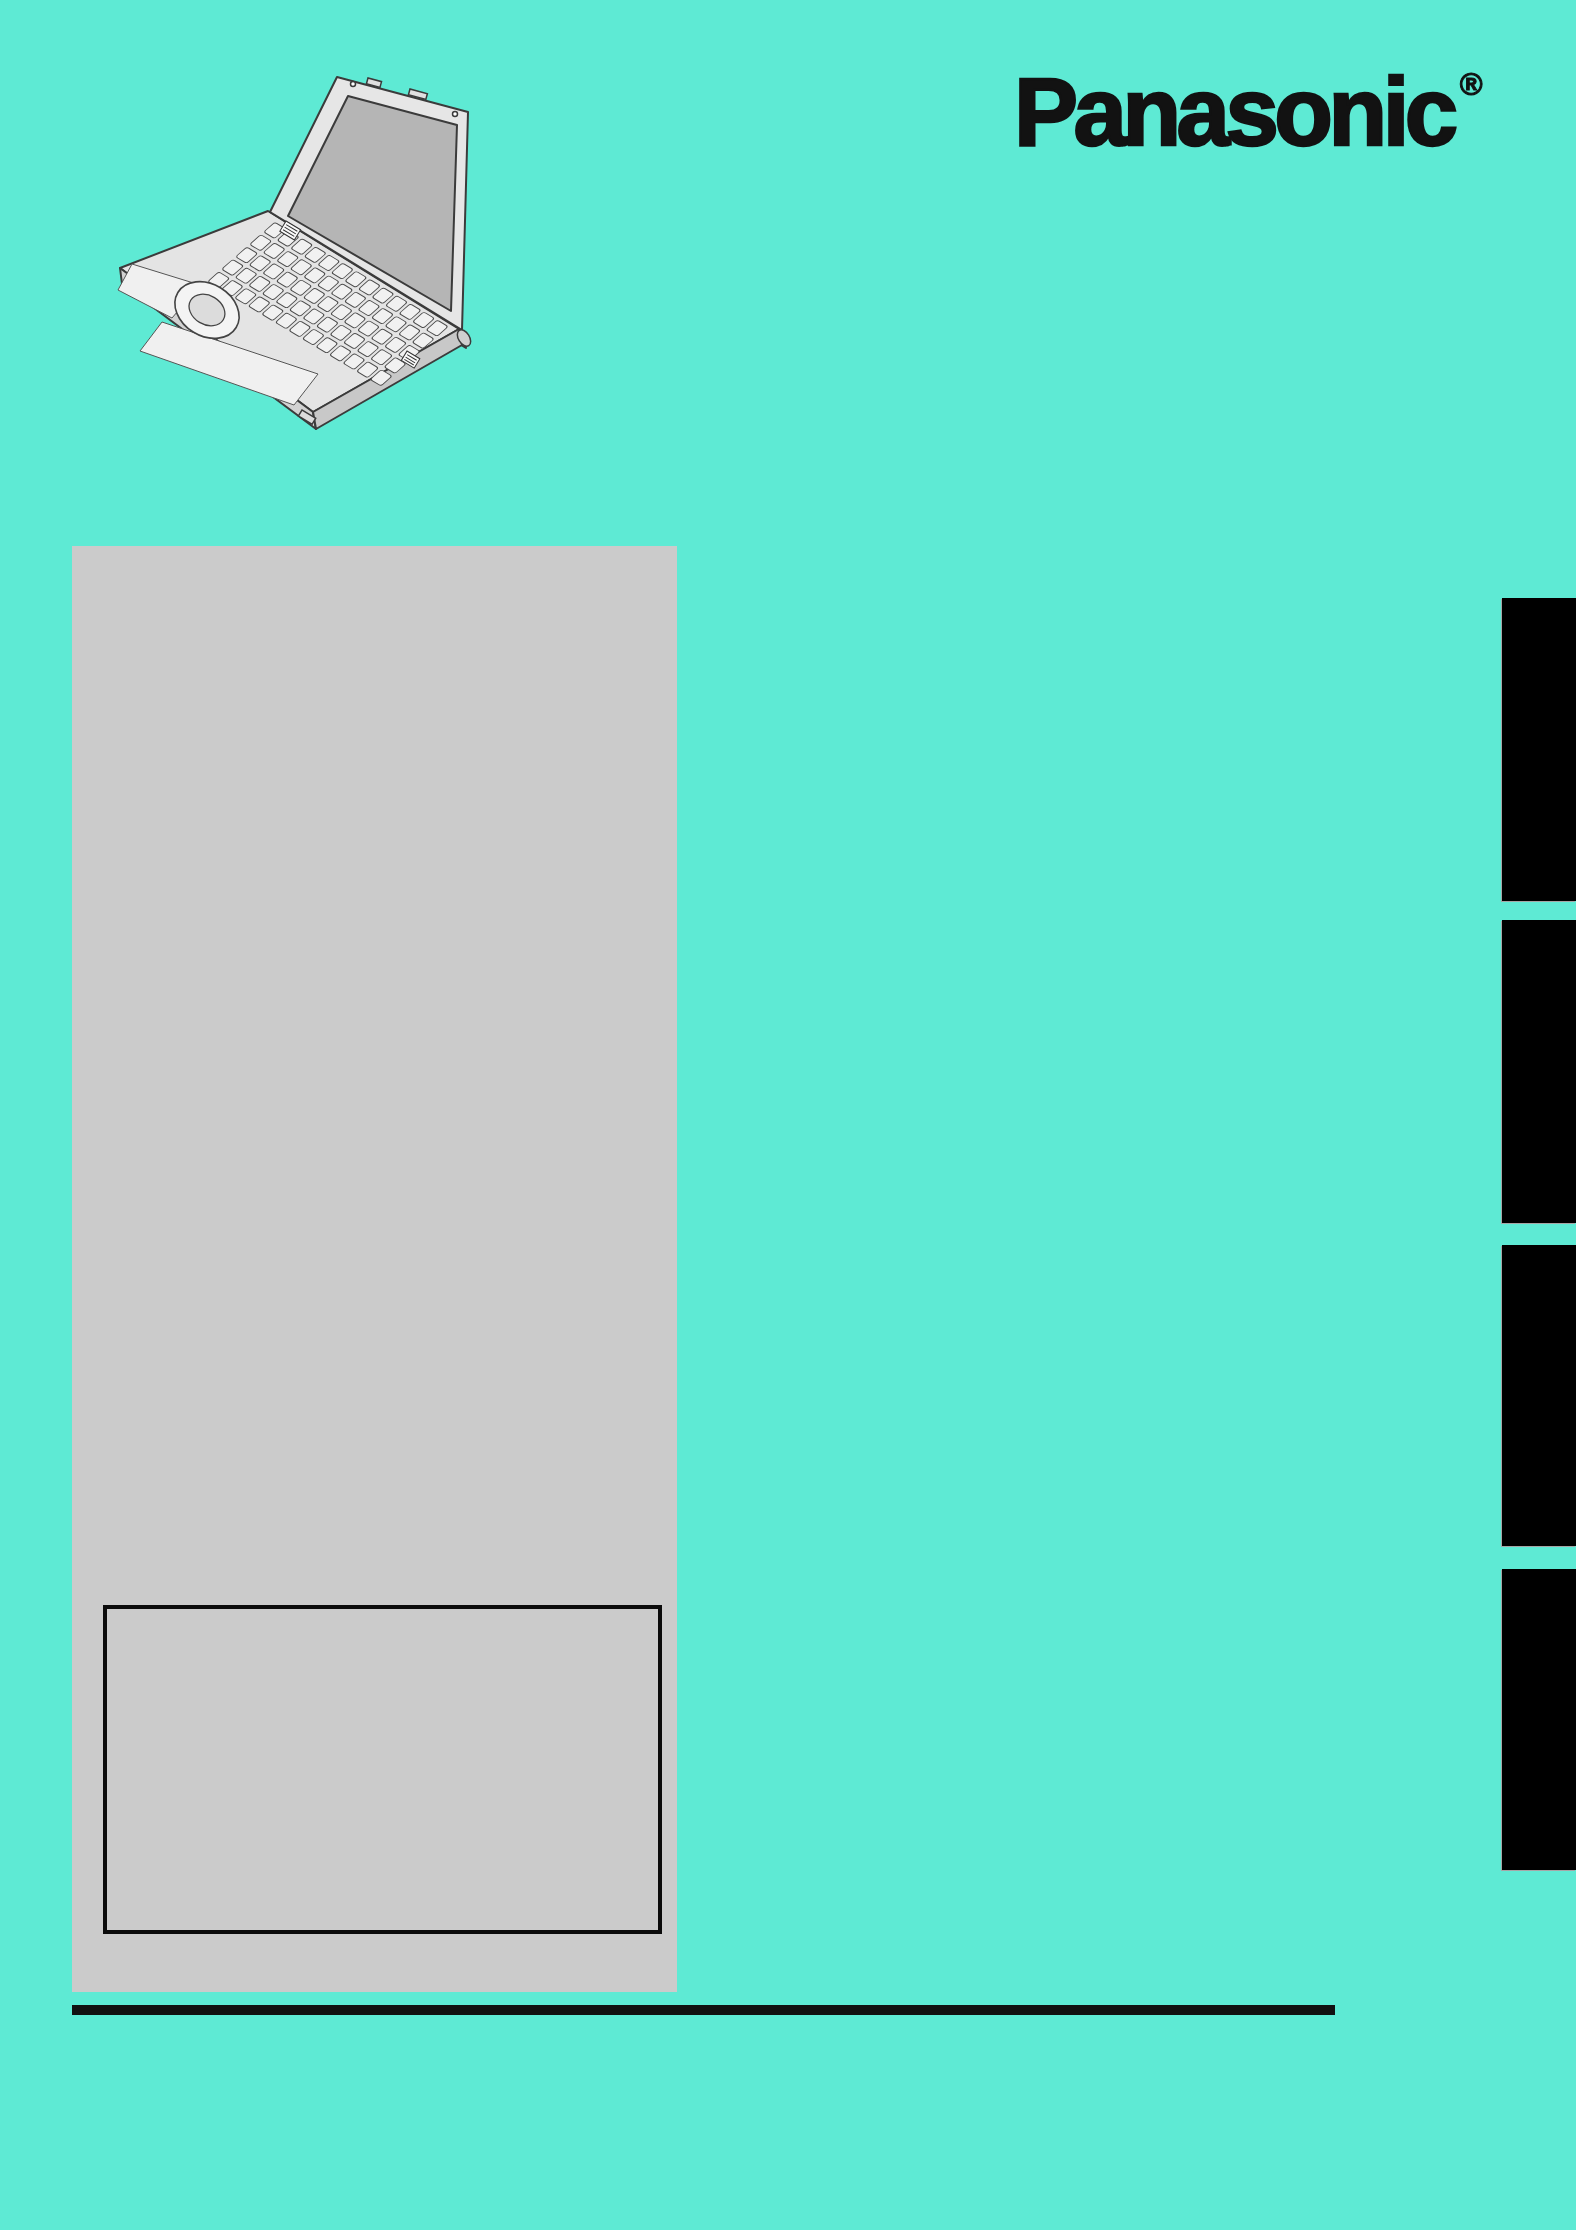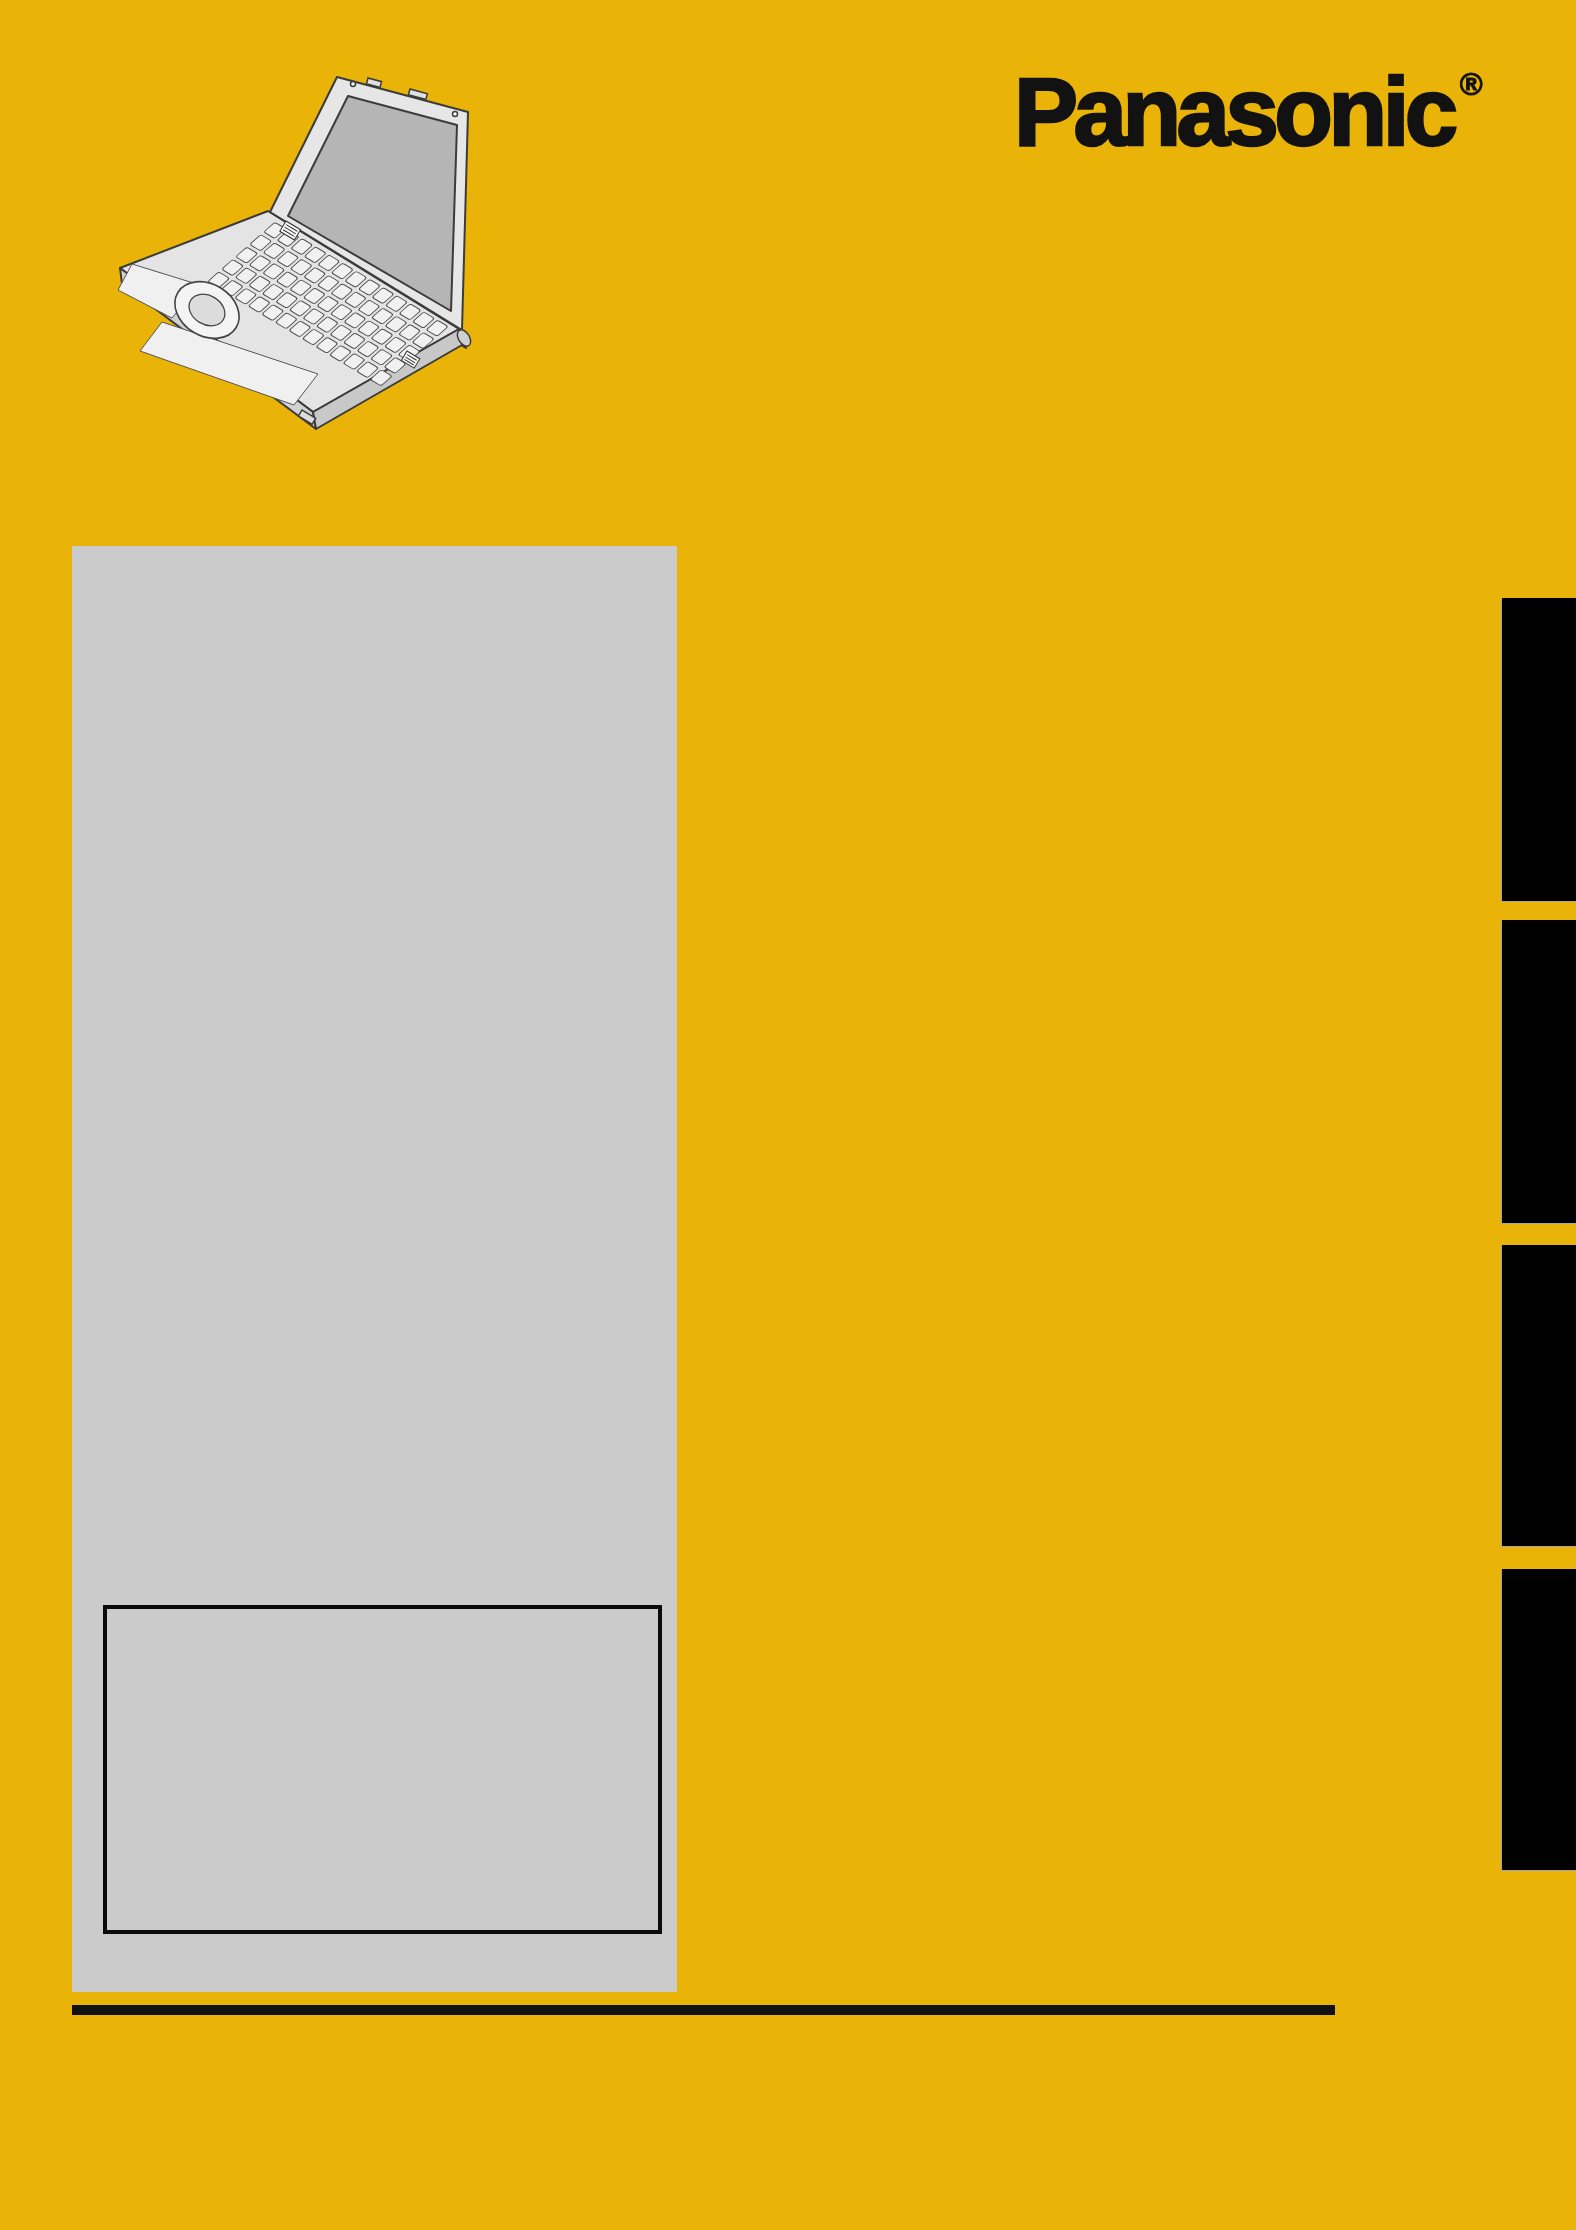--- a/index.html
+++ b/index.html
@@ -1,17 +1,17 @@
 <!DOCTYPE html>
 <html><head>
 <meta charset="utf-8">
 <style>
   html,body{margin:0;padding:0;background:#ffffff;}
   .page{
-    position:relative;width:1576px;height:2230px;background:#eab308;
+    position:relative;width:1576px;height:2230px;background:#5eead4;
     overflow:hidden;font-family:"Liberation Sans",sans-serif;
   }
   .laptop{position:absolute;left:110px;top:58px;width:390px;height:380px;}
   .logo{
     position:absolute;left:1014px;top:64px;height:98px;line-height:96px;
     font-size:96px;font-weight:bold;letter-spacing:-4.5px;white-space:nowrap;
     color:#121212;-webkit-text-stroke:2.5px #121212;
   }
   .logo .reg{
     font-size:31px;letter-spacing:0;-webkit-text-stroke:1px #121212;

